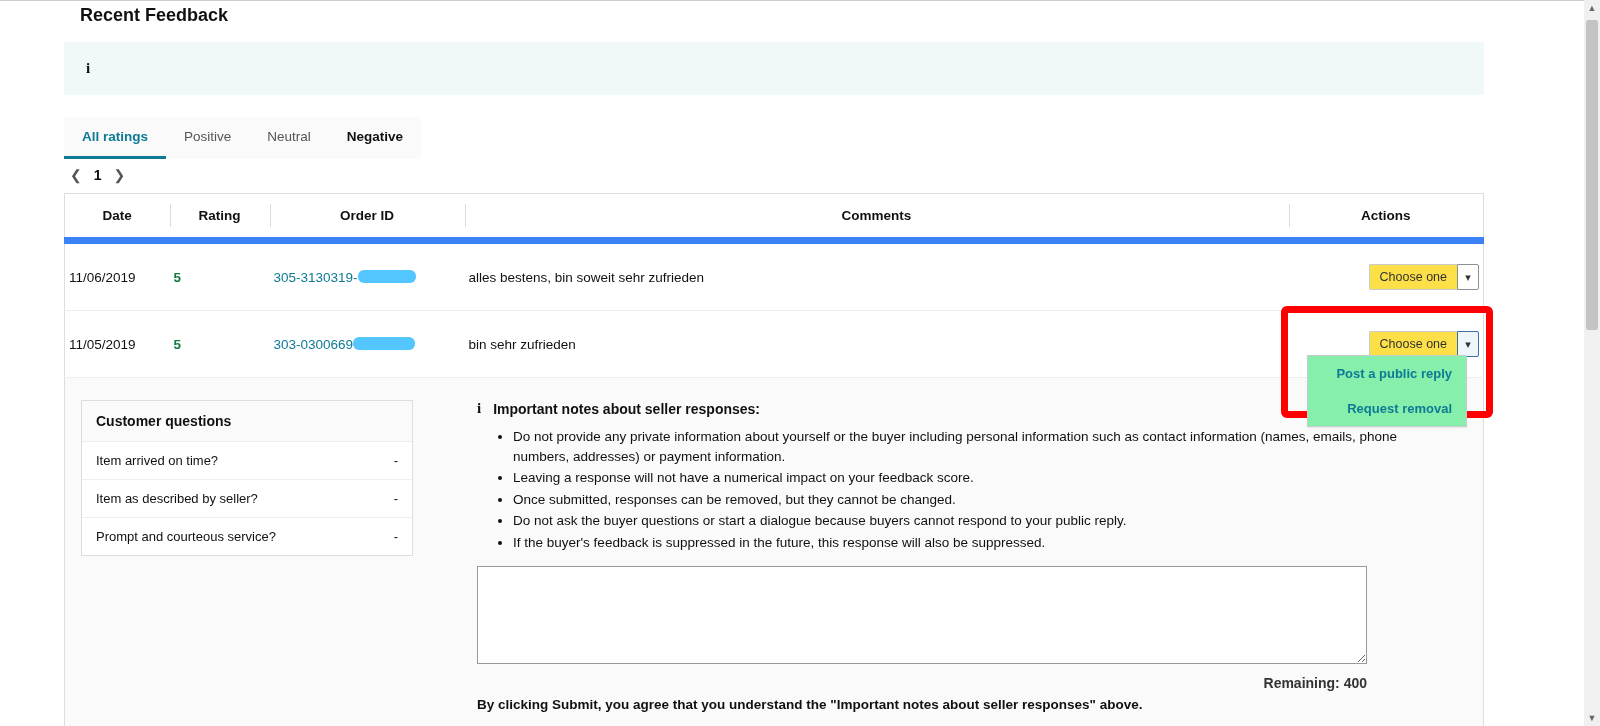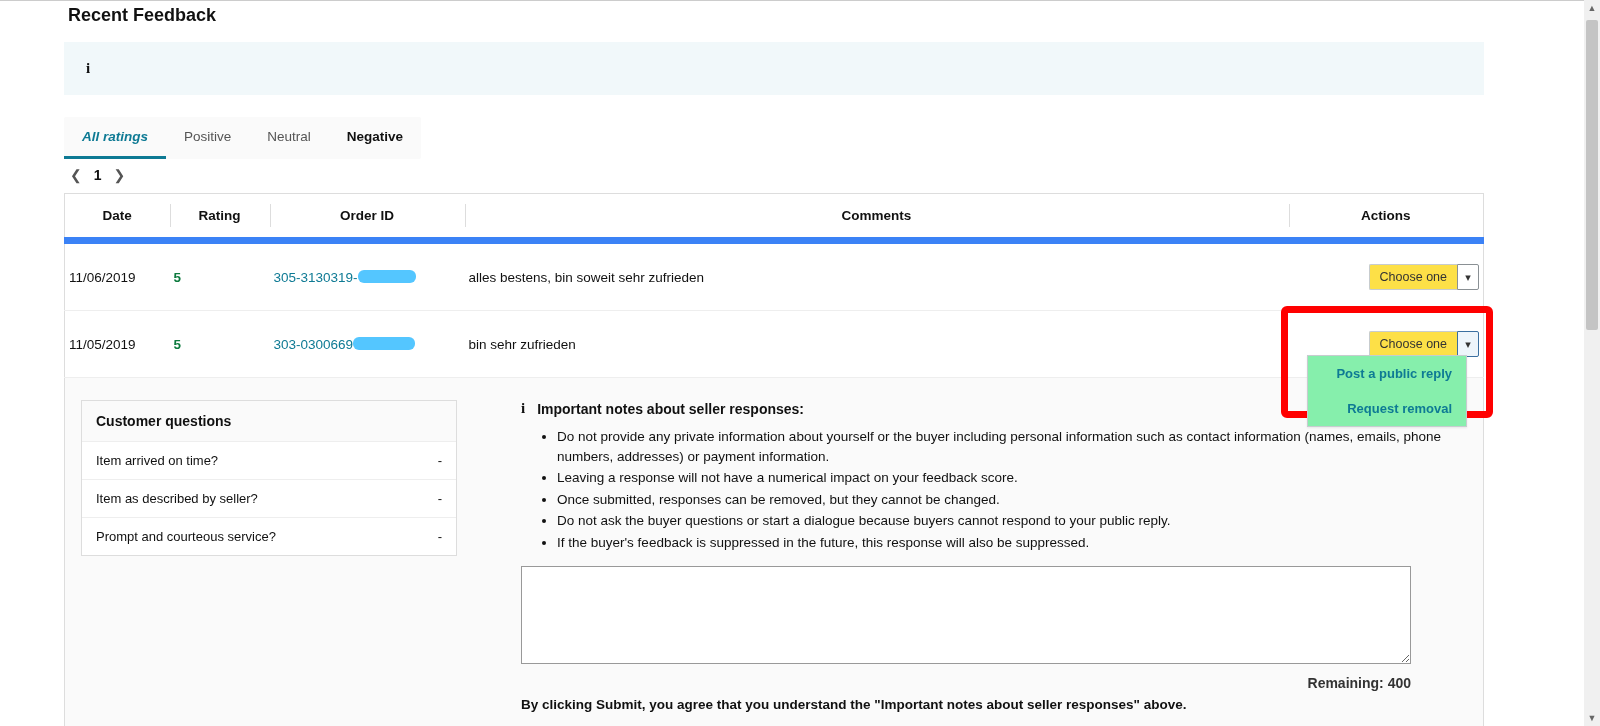--- a/index.html
+++ b/index.html
@@ -14,21 +14,21 @@
     border-top: 1px solid #ccc;
     padding: 0 0 40px 0;
   }
   .content {
     margin: 0 0 0 64px;
     max-width: 1420px;
   }
   h2.section-title {
     font-size: 18px;
     font-weight: 700;
-    margin: 4px 0 16px 4px;
+    margin: 4px 0 16px 16px;
     color: #111;
   }
   .info-banner {
     background: #f1f8fa;
     padding: 18px 22px;
     display: flex;
     align-items: center;
     gap: 12px;
     margin-bottom: 22px;
   }
@@ -52,21 +52,20 @@
     padding: 12px 18px;
     font-size: 13.5px;
     color: #555;
     cursor: pointer;
     font-weight: 400;
   }
   .tab.active {
     color: #0e7a94;
     font-weight: 700;
     border-bottom: 3px solid #0e7a94;
-    font-style: italic;
   }
   .tab.bold { font-weight: 700; color: #111; }
 
   .pager {
     display: flex;
     align-items: center;
     gap: 12px;
     margin: 8px 0 10px 6px;
     font-size: 14px;
   }
@@ -173,21 +172,21 @@
     border-top: none;
     background: #fafafa;
     padding: 22px 16px 24px 16px;
     display: flex;
     gap: 64px;
     align-items: flex-start;
     position: relative;
   }
 
   .cq {
-    width: 376px;
+    width: 332px;
     border: 1px solid #ddd;
     background: #fff;
   }
   .cq-head {
     padding: 12px 14px;
     font-weight: 700;
     font-size: 14px;
     border-bottom: 1px solid #eee;
     background: #fafafa;
   }

